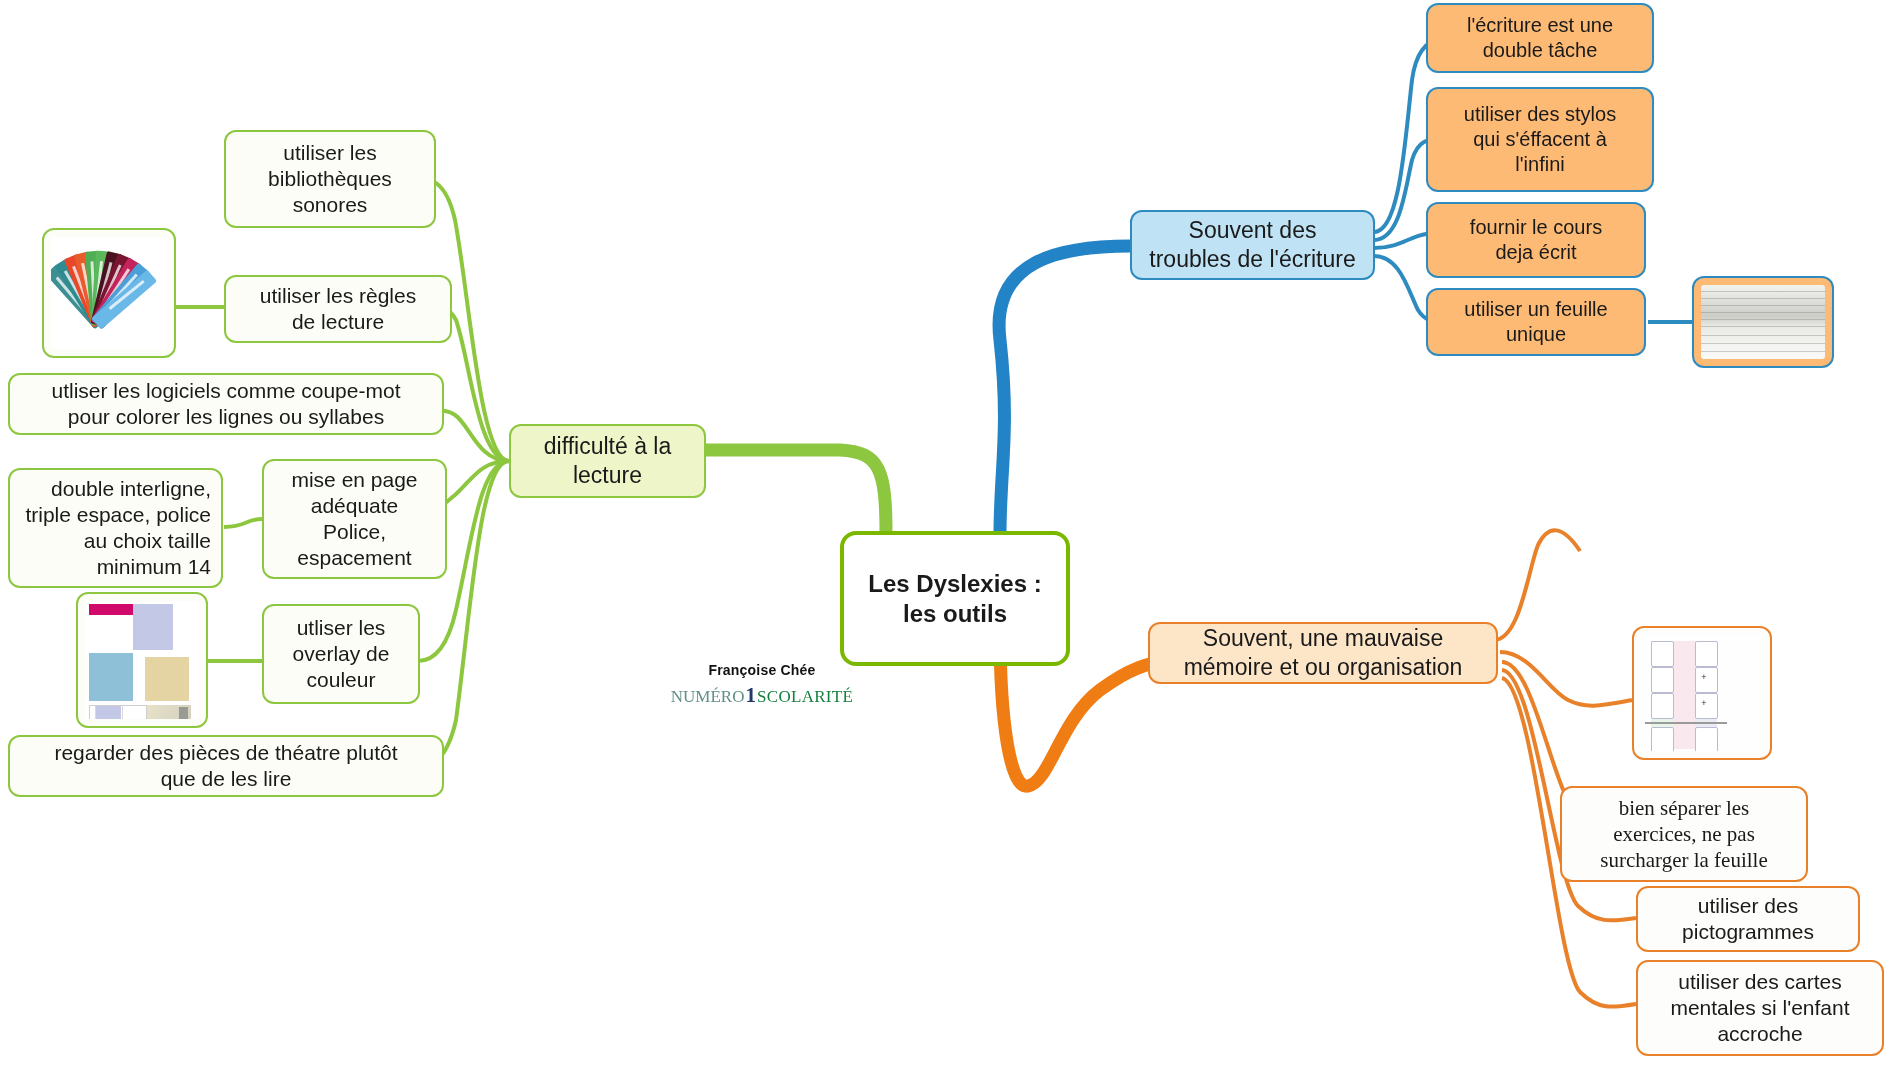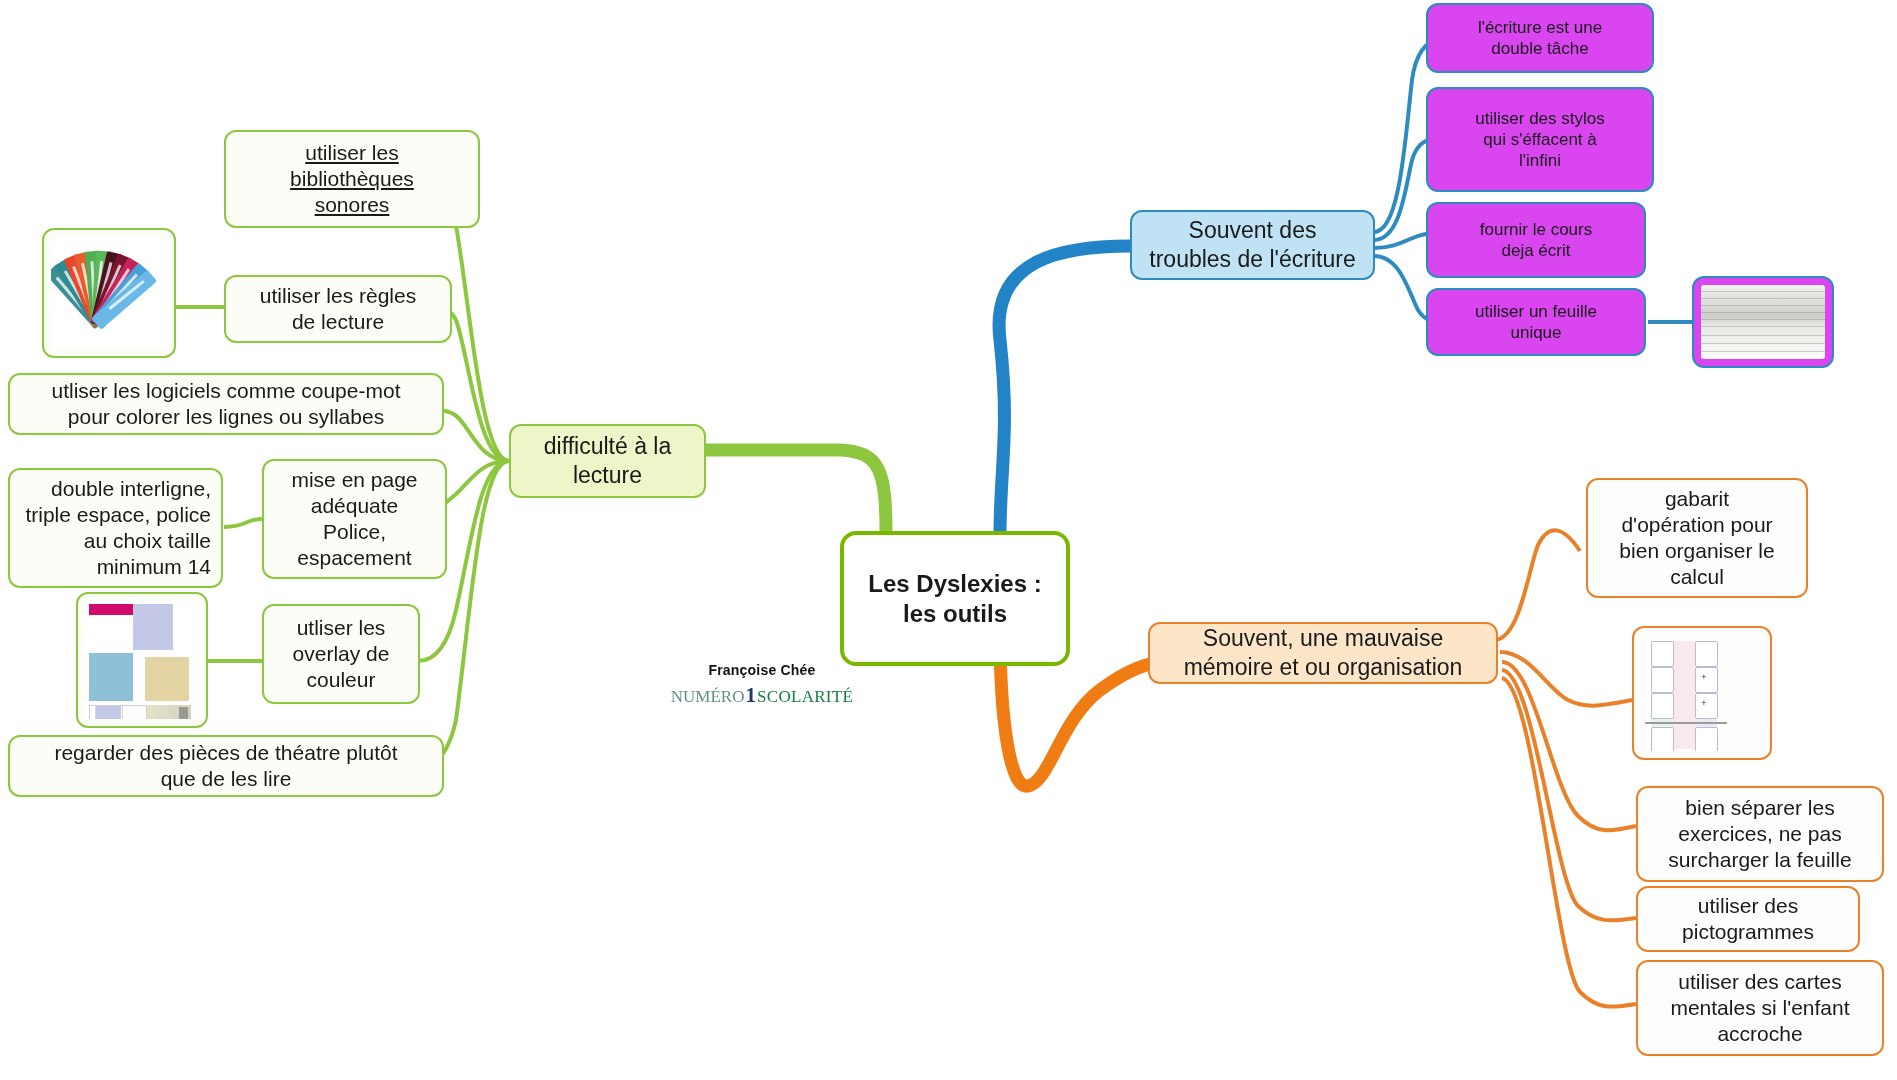--- a/index.html
+++ b/index.html
@@ -22,21 +22,21 @@
     background:#fdfdfb;
   }
   .node span{display:block;width:100%;}
 
   
   .green{border:2.5px solid #8dc63f;background:#fdfdf7;font-size:21px;}
   .green-fill{border:2.5px solid #8dc63f;background:#eef5c8;font-size:23px;}
   .green-thick{border:4px solid #7ab800;background:#ffffff;}
 
   
-  .blue{border:2.5px solid #2e8bc0;background:#d946ef;font-size:17px;}
+  .blue{border:2.5px solid #2e8bc0;background:#fdba74;font-size:20px;}
   .blue-fill{border:2.5px solid #2e8bc0;background:#bfe3f5;font-size:23px;}
 
   
   .orange{border:2.5px solid #e8812a;background:#fdfdfb;font-size:21px;}
   .orange-fill{border:2.5px solid #e8812a;background:#fde6c8;font-size:23px;}
 
   .central{
     font-weight:bold;font-size:24px;border-radius:16px;
   }
 
@@ -121,21 +121,21 @@
   <div class="node green-thick central" style="left:840px;top:531px;width:230px;height:135px;">
     <span style="white-space:pre-line;">Les Dyslexies :
 les outils</span>
   </div>
 
   <div class="node green-fill" style="left:509px;top:424px;width:197px;height:74px;">
     <span style="white-space:pre-line;">difficulté à la
 lecture</span>
   </div>
 
-  <div class="node green" style="left:224px;top:130px;width:256px;height:98px;text-decoration:underline;">
+  <div class="node green" style="left:224px;top:130px;width:212px;height:98px;">
     <span style="white-space:pre-line;">utiliser les
 bibliothèques
 sonores</span>
   </div>
 
   <div class="node green" style="left:224px;top:275px;width:228px;height:68px;">
     <span style="white-space:pre-line;">utiliser les règles
 de lecture</span>
   </div>
 
@@ -239,47 +239,41 @@
         <i style="top:58px"></i>
         <i style="top:66px"></i>
     </div>
   </div>
 
   <div class="node orange-fill" style="left:1148px;top:622px;width:350px;height:62px;">
     <span style="white-space:pre-line;">Souvent, une mauvaise
 mémoire et ou organisation</span>
   </div>
 
-  <div class="node orange" style="left:1586px;top:478px;width:222px;height:120px;">
-    <span style="white-space:pre-line;">gabarit
-d'opération pour
-bien organiser le
-calcul</span>
-  </div>
 
   <div class="node orange imgnode" style="left:1632px;top:626px;width:140px;height:134px;">
     <div class="imgbox grid">
       <span class="tint" style="left:10px;top:6px;width:22px;height:108px;background:rgba(160,210,160,.22);"></span>
       <span class="tint" style="left:32px;top:6px;width:22px;height:108px;background:rgba(230,160,180,.22);"></span>
       <span class="tint" style="left:54px;top:6px;width:22px;height:108px;background:rgba(170,170,220,.22);"></span>
       <span class="cell" style="left:10px;top:6px;width:21px;height:24px;"></span>
       <span class="cell" style="left:54px;top:6px;width:21px;height:24px;"></span>
       <span class="cell" style="left:10px;top:32px;width:21px;height:24px;"></span>
       <span class="cell" style="left:54px;top:32px;width:21px;height:24px;"></span>
       <span class="cell" style="left:10px;top:58px;width:21px;height:24px;"></span>
       <span class="cell" style="left:54px;top:58px;width:21px;height:24px;"></span>
       <span class="cell" style="left:10px;top:92px;width:21px;height:24px;"></span>
       <span class="cell" style="left:54px;top:92px;width:21px;height:24px;"></span>
       <span class="plus" style="left:2px;top:38px;">+</span>
       <span class="plus" style="left:2px;top:64px;">+</span>
       <span class="rule" style="left:4px;top:87px;width:82px;"></span>
     </div>
   </div>
 
-  <div class="node orange" style="left:1636px;top:786px;width:248px;height:96px;">
+  <div class="node orange" style="left:1560px;top:786px;width:248px;height:96px;font-family:Liberation Serif, serif;">
     <span style="white-space:pre-line;">bien séparer les
 exercices, ne pas
 surcharger la feuille</span>
   </div>
 
   <div class="node orange" style="left:1636px;top:886px;width:224px;height:66px;">
     <span style="white-space:pre-line;">utiliser des
 pictogrammes</span>
   </div>
 

